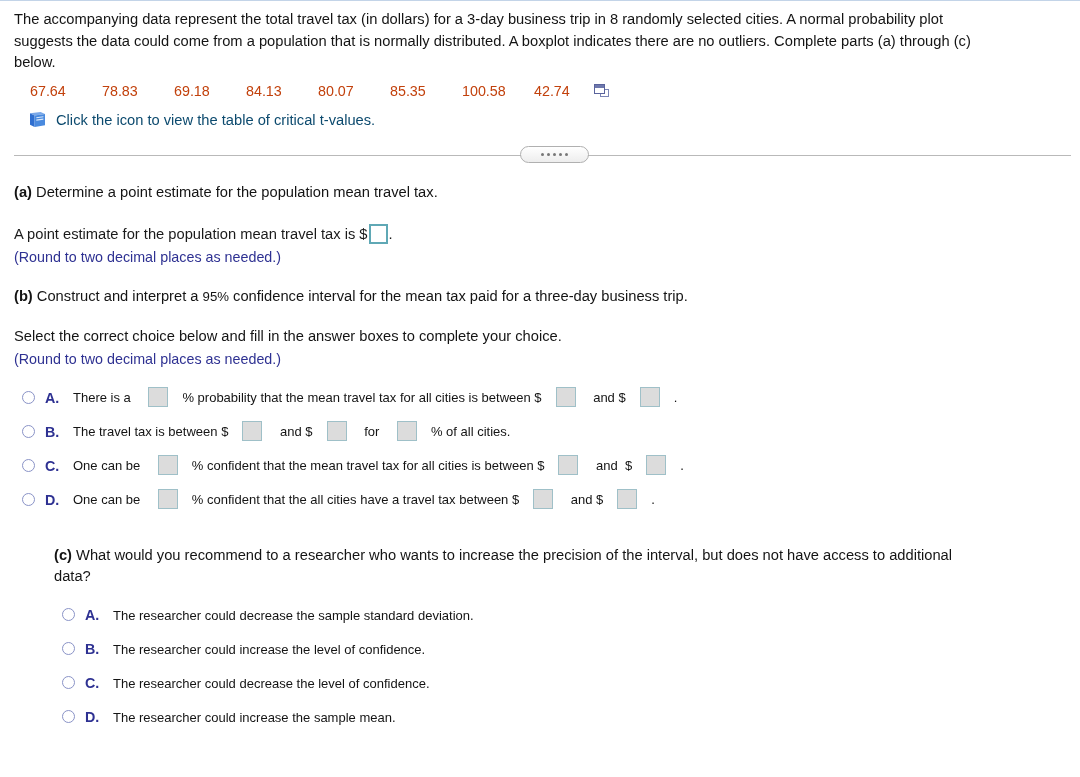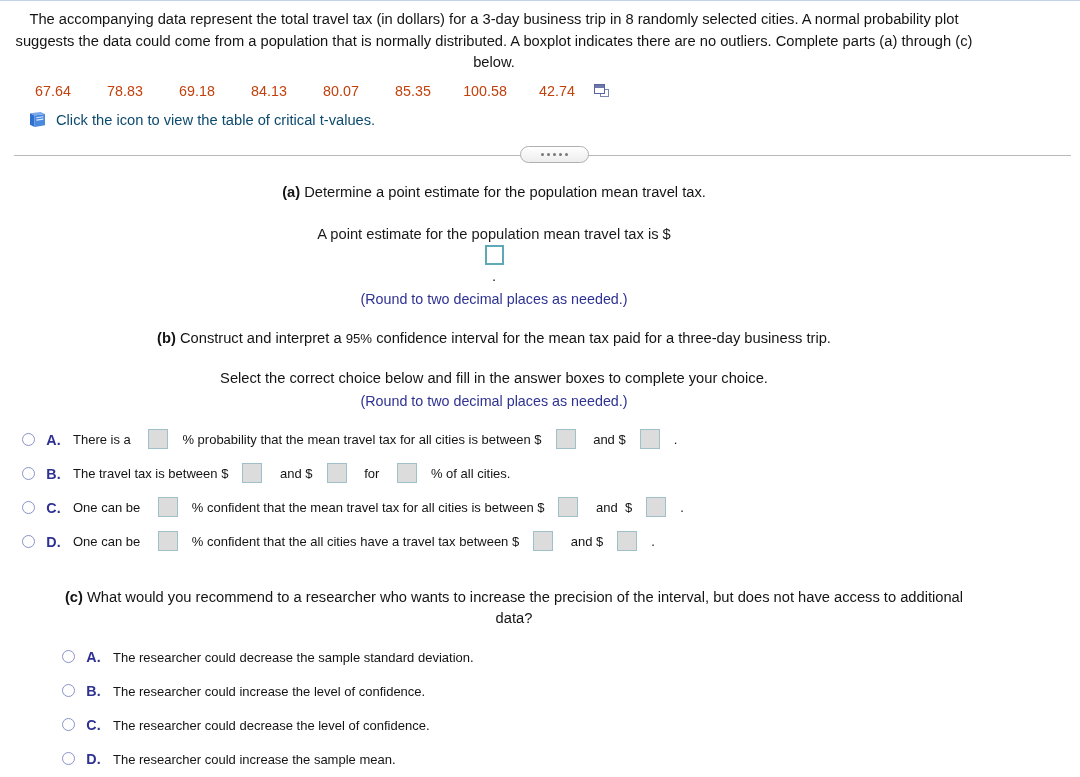--- a/index.html
+++ b/index.html
@@ -24,21 +24,20 @@
     width: 1080px;
     height: 1px;
     background: #c3d4e8;
   }
 
   .page {
     position: absolute;
     top: 0; left: 0;
     width: 988px;
     padding: 9px 14px 0 14px;
-    text-align: center;
   }
 
   
   .prompt {
     font-size: 14.7px;
     line-height: 21.5px;
     color: #141414;
     max-width: 1053px;
   }
 
@@ -154,21 +153,20 @@
   .qline b { font-weight: bold; }
   .small-pct { font-size: 13.2px; }
 
   .answer-line {
     margin-top: 20px;
     font-size: 14.7px;
     line-height: 22px;
     display: flex;
     align-items: center;
     flex-wrap: wrap;
-    flex-direction: column;
   }
 
   .hint {
     color: #2e3192;
     font-size: 14.3px;
     line-height: 20px;
     margin-top: 2px;
   }
 
   

